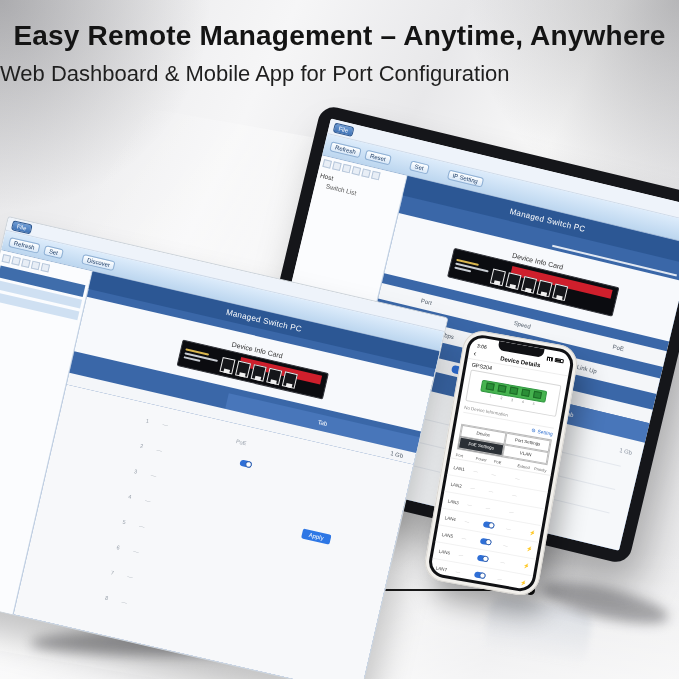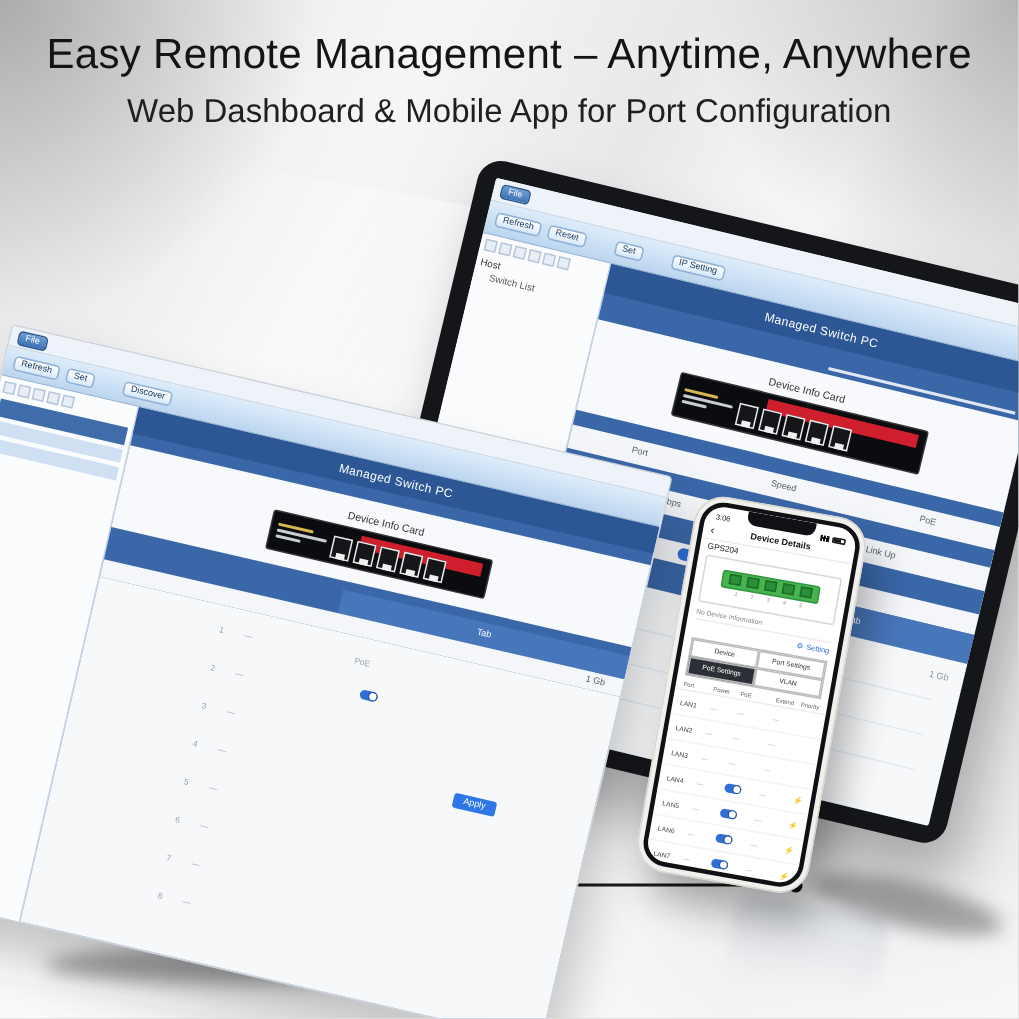--- a/index.html
+++ b/index.html
@@ -6,22 +6,22 @@
   *{box-sizing:border-box;font-family:"Liberation Sans", sans-serif;}
   .stage{position:relative;width:679px;height:679px;overflow:hidden;
     background:
       radial-gradient(circle at 0% 0%, rgba(40,40,45,.30), transparent 22%),
       radial-gradient(circle at 100% 0%, rgba(40,40,45,.30), transparent 22%),
       linear-gradient(115deg, #e4e4e6 0%, #f6f6f7 30%, #e8e8ea 47%, #fafafa 62%, #e7e7e9 80%, #efeff0 100%);}
   .streak{position:absolute;pointer-events:none;background:linear-gradient(115deg, transparent 20%, rgba(255,255,255,.65) 50%, transparent 80%);}
   .floor{position:absolute;left:0;right:0;bottom:0;height:130px;background:linear-gradient(rgba(255,255,255,0), rgba(255,255,255,.55));pointer-events:none;}
 
   
-  .h1{position:absolute;top:20px;left:0;width:679px;text-align:center;font-size:28px;font-weight:400;color:#141414;letter-spacing:.2px;}
-  .h2{position:absolute;top:61px;left:0;width:679px;text-align:center;font-size:22px;font-weight:400;color:#1f1f1f;}
+  .h1{position:absolute;top:20px;left:0;width:679px;text-align:center;font-size:28px;font-weight:700;color:#141414;letter-spacing:.2px;}
+  .h2{position:absolute;top:61px;left:0;width:679px;font-size:22px;font-weight:400;color:#1f1f1f;}
 
   
   .callout{position:absolute;color:#1c1c1c;font-size:16px;}
   .callout .cline{position:absolute;height:2px;background:#1a1a1a;}
   .callout .cdot{position:absolute;width:9px;height:9px;border-radius:50%;background:#101010;}
 
   
   .pill{display:inline-block;background:linear-gradient(#feffff,#d9e8f8);border:1px solid #8fb0d4;border-radius:3px;color:#1c3c66;font-size:6px;line-height:8px;padding:0 4px;}
   .pill.blue{background:linear-gradient(#6d9bd4,#3f72b5);border-color:#2c568f;color:#fff;}
   .toggle{display:inline-block;width:15px;height:8px;border-radius:5px;background:#c9d4e2;position:relative;}

